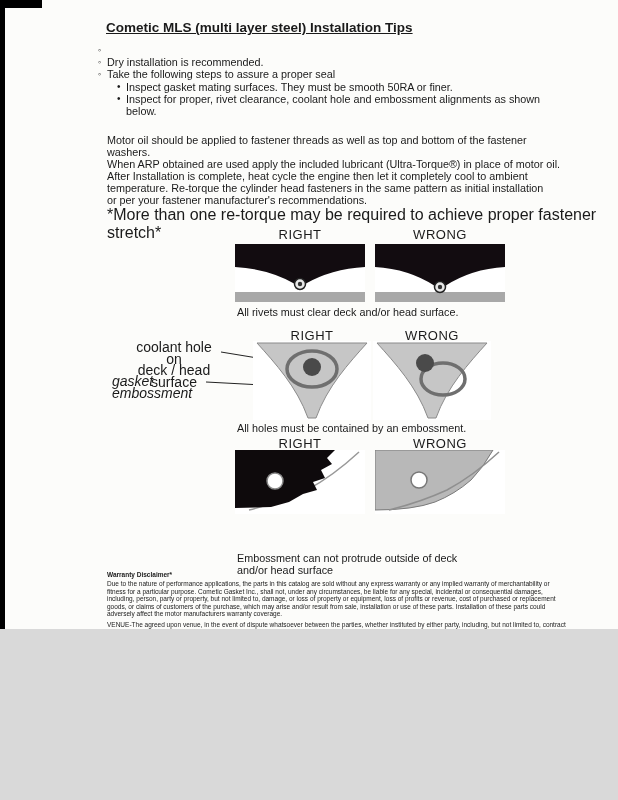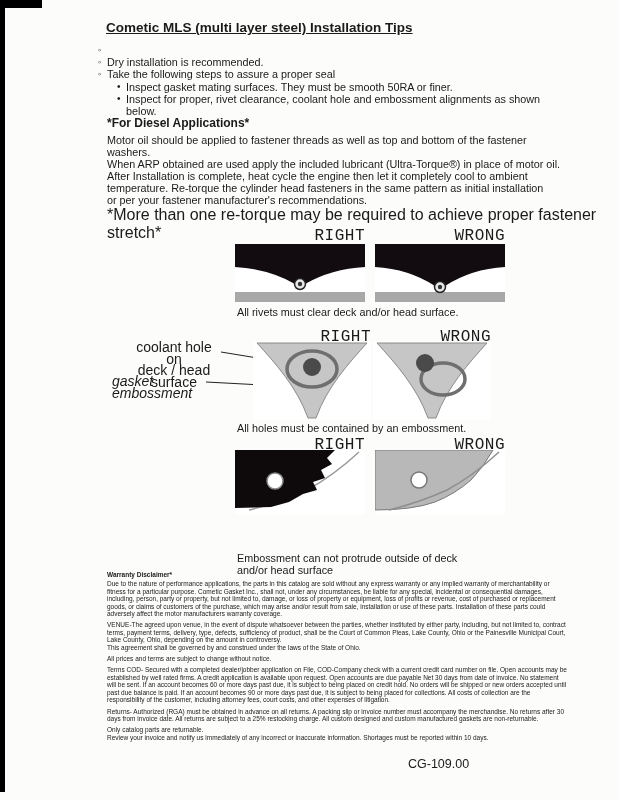--- a/index.html
+++ b/index.html
@@ -1,37 +1,37 @@
 <!DOCTYPE html>
 <html><head>
 <meta charset="utf-8">
 <style>
   * { margin:0; padding:0; box-sizing:border-box; }
   html,body { background:#d9d9d9; }
   body { font-family:"Liberation Sans", sans-serif; color:#1a1a1a; }
-  .page { position:relative; width:618px; height:800px; margin:0 auto; background:#fcfcfa; overflow:hidden; }
+  .page { position:relative; width:618px; height:629px; margin:0 auto; background:#fcfcfa; overflow:hidden; }
 
   .edge-bar { position:absolute; left:0; top:0; width:5px; height:792px; background:#000; }
   .corner-mark { position:absolute; left:0; top:0; width:42px; height:8px; background:#000; }
 
   .title { position:absolute; left:106px; top:20px; font-size:13.5px; font-weight:bold; text-decoration:underline; }
 
   .tips { position:absolute; left:98px; top:44px; font-size:10.8px; line-height:12.2px; width:450px; }
   .bullet { display:flex; }
   .mk { flex:none; width:9px; font-size:9px; line-height:12.2px; }
   .mk2 { font-size:10px; }
   .sub { margin-left:19px; }
 
   .diesel-h { position:absolute; left:107px; top:116px; font-size:12px; font-weight:bold; }
   .para { position:absolute; left:107px; font-size:10.8px; line-height:12px; white-space:pre-line; width:460px; }
   .p1 { top:134px; }
   .p2 { top:170px; }
   .note { position:absolute; left:107px; top:206px; font-size:16px; }
 
-  .dg-h { position:absolute; font-size:16px; text-align:right; letter-spacing:0.5px;font-family:Liberation Mono, monospace; }
+  .dg-h { position:absolute; font-size:13px; text-align:center; letter-spacing:0.5px; }
   .r1h-right { left:235px; top:227px; width:130px; }
   .r1h-wrong { left:375px; top:227px; width:130px; }
   .r2h-right { left:253px; top:328px; width:118px; }
   .r2h-wrong { left:373px; top:328px; width:118px; }
   .r3h-right { left:235px; top:436px; width:130px; }
   .r3h-wrong { left:375px; top:436px; width:130px; }
 
   .panel { position:absolute; }
   .panel svg { display:block; }
   .r1p-left  { left:235px; top:244px; }
@@ -82,21 +82,20 @@
     <div class="bullet sub">
       <span class="mk mk2">•</span>
       <span>Inspect gasket mating surfaces.  They must be smooth 50RA or finer.</span>
     </div>
     <div class="bullet sub">
       <span class="mk mk2">•</span>
       <span>Inspect for proper, rivet clearance, coolant hole and embossment alignments as shown below.</span>
     </div>
   </div>
 
-  <h2 class="diesel-h">*For Diesel Applications*</h2>
   <p class="para p1">Motor oil should be applied to fastener threads as well as top and bottom of the fastener washers.
 When ARP obtained are used apply the included lubricant (Ultra-Torque®) in place of motor oil.</p>
   <p class="para p2">After Installation is complete, heat cycle the engine then let it completely cool to ambient
 temperature. Re-torque the cylinder head fasteners in the same pattern as initial installation
 or per your fastener manufacturer's recommendations.</p>
   <p class="note">*More than one re-torque may be required to achieve proper fastener stretch*</p>
 
   <div class="dg-h r1h-right">RIGHT</div>
   <div class="dg-h r1h-wrong">WRONG</div>
 

